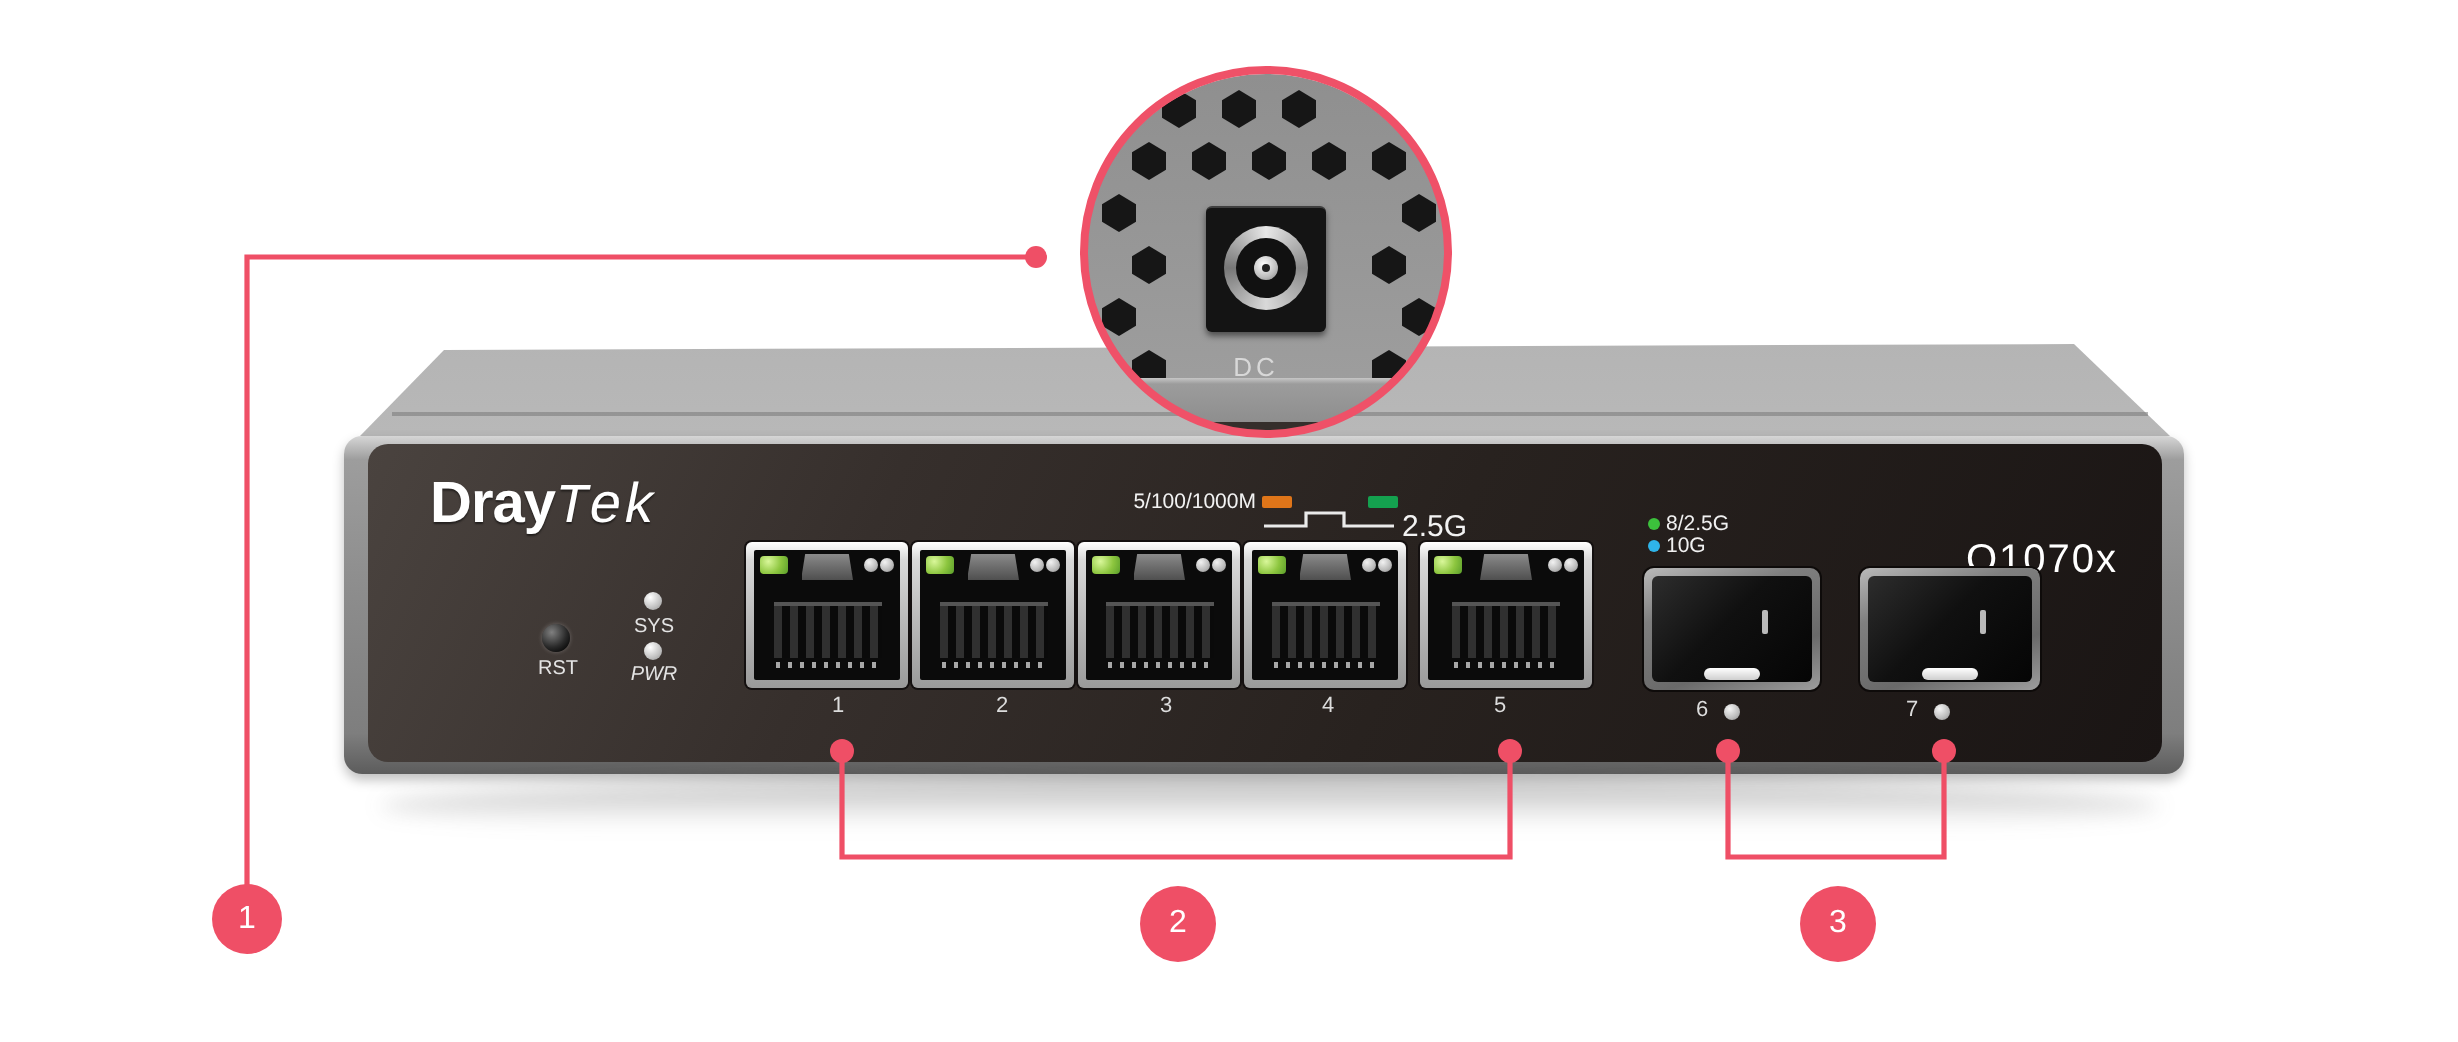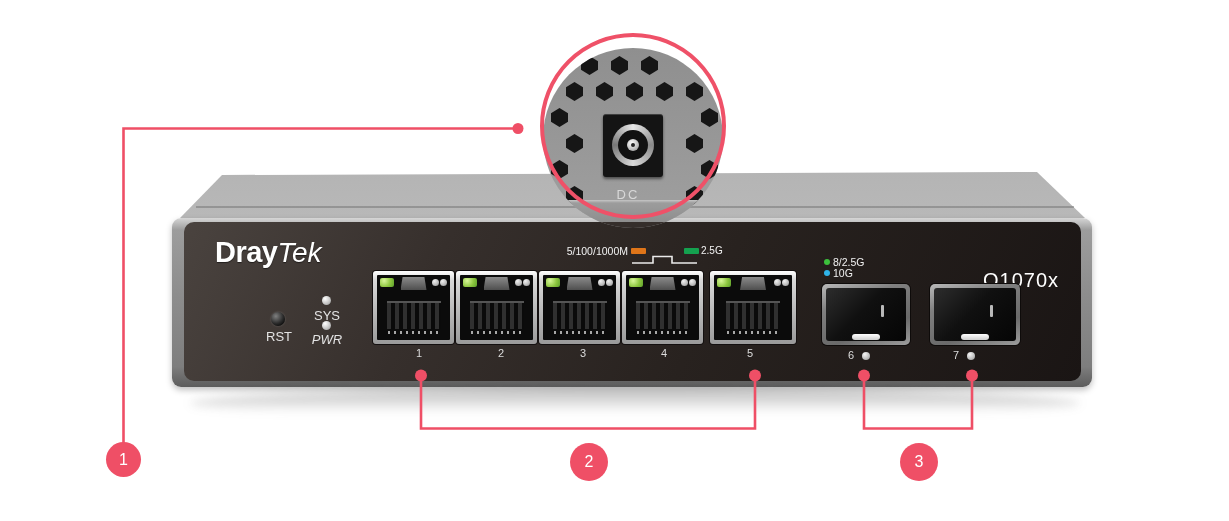--- a/index.html
+++ b/index.html
@@ -17,36 +17,36 @@
     box-shadow:0 3px 6px rgba(0,0,0,.25);}
   .front-panel{left:184px;top:222px;width:897px;height:159px;border-radius:10px;
     background:linear-gradient(115deg,#4a433f 0%,#362f2c 28%,#28221f 58%,#1a1514 100%);}
   .reflection{left:190px;top:388px;width:890px;height:30px;
     background:linear-gradient(180deg,rgba(80,80,80,.40),rgba(255,255,255,0) 85%);
     filter:blur(5px);border-radius:50%;}
 
   
   .logo{left:215px;top:236px;color:#fff;white-space:nowrap;text-shadow:0 1px 1px rgba(0,0,0,.5);}
   .logo .b{font-size:29px;font-weight:800;letter-spacing:-0.5px;}
-  .logo .s{font-family:Liberation Sans, sans-serif;font-style:italic;font-size:28px;font-weight:500;}
+  .logo .s{font-family:Liberation Mono, monospace;font-style:italic;font-size:28px;font-weight:500;}
   .model{left:956px;top:239px;width:130px;text-align:center;color:#fff;font-size:20px;letter-spacing:1px;margin-top:30px;}
 
-  .tinytext{color:#e3e3e3;font-size:13px;}
+  .tinytext{color:#e3e3e3;font-size:10px;}
   .rst-btn{left:271px;top:312px;width:14px;height:14px;border-radius:50%;
     background:radial-gradient(circle at 35% 30%,#808080,#2a2a2a 55%,#000 90%);
     box-shadow:0 0 2px rgba(255,255,255,.25);}
   .lbl-rst{left:258px;top:329px;width:42px;text-align:center;}
   .led-round{width:9px;height:9px;border-radius:50%;
     background:radial-gradient(circle at 35% 30%,#ffffff,#c2c2c2 60%,#8f8f8f);}
   .lbl-sys{left:306px;top:308px;width:42px;text-align:center;}
   .lbl-pwr{left:306px;top:332px;width:42px;text-align:center;font-style:italic;}
 
   
   .leg-left{left:528px;top:245px;width:100px;text-align:right;color:#f2f2f2;font-size:10.5px;}
-  .leg-right{left:701px;top:245px;color:#f2f2f2;font-size:10px;}
+  .leg-right{left:701px;top:255px;color:#f2f2f2;font-size:15px;}
   .swatch{height:6px;width:15px;border-radius:1px;}
   .sw-orange{left:631px;top:248px;}
   .sw-green{left:684px;top:248px;}
 
   
   .sfp-leg-dot{width:6px;height:6px;border-radius:50%;}
   .sfp-leg-text{color:#f0f0f0;font-size:10.5px;}
 
   
   .rj45{top:271px;width:81px;height:73px;border-radius:3px;
@@ -73,21 +73,21 @@
     box-shadow:0 0 0 1px #0e0b0a;}
   .sfp-in{position:absolute;left:4px;top:4px;right:4px;bottom:4px;border-radius:3px;
     background:linear-gradient(135deg,#2d2d2d 0%,#101010 45%,#050505 100%);}
   .sfp-slot{position:absolute;right:28%;top:32%;width:3px;height:12px;background:#d8d8d8;border-radius:1px;opacity:.85;}
   .sfp-latch{position:absolute;left:50%;bottom:1px;transform:translateX(-50%);width:28px;height:6px;
     background:linear-gradient(180deg,#ffffff,#cfcfcf);border-radius:3px;}
   .sfp-led{width:8px;height:8px;border-radius:50%;
     background:radial-gradient(circle at 35% 30%,#f5f5f5,#bdbdbd 60%,#8d8d8d);}
 
   
-  .inset{left:543px;top:48px;width:180px;height:180px;border-radius:50%;overflow:hidden;
+  .inset{left:543px;top:37px;width:180px;height:180px;border-radius:50%;overflow:hidden;
     background:linear-gradient(180deg,#8f8f8f 0%,#989898 55%,#a0a0a0 100%);}
   .inset-ring{left:540px;top:33px;width:186px;height:186px;border-radius:50%;
     border:4px solid #ef5168;box-sizing:border-box;z-index:45;}
   .hex{position:absolute;width:17px;height:19px;background:#161616;
     clip-path:polygon(50% 0,100% 27%,100% 73%,50% 100%,0 73%,0 27%);}
   .inset-band1{left:0;top:152px;width:180px;height:22px;
     background:linear-gradient(180deg,#c6c6c6 0,#9c9c9c 3px,#8e8e8e 100%);}
   .inset-band2{left:0;top:174px;width:180px;height:6px;background:#352e2b;}
   .dc-jack{left:60px;top:66px;width:60px;height:62px;background:#141414;border-radius:3px;
     border-top:1px solid #3f3f3f;box-shadow:0 2px 3px rgba(0,0,0,.5);}

